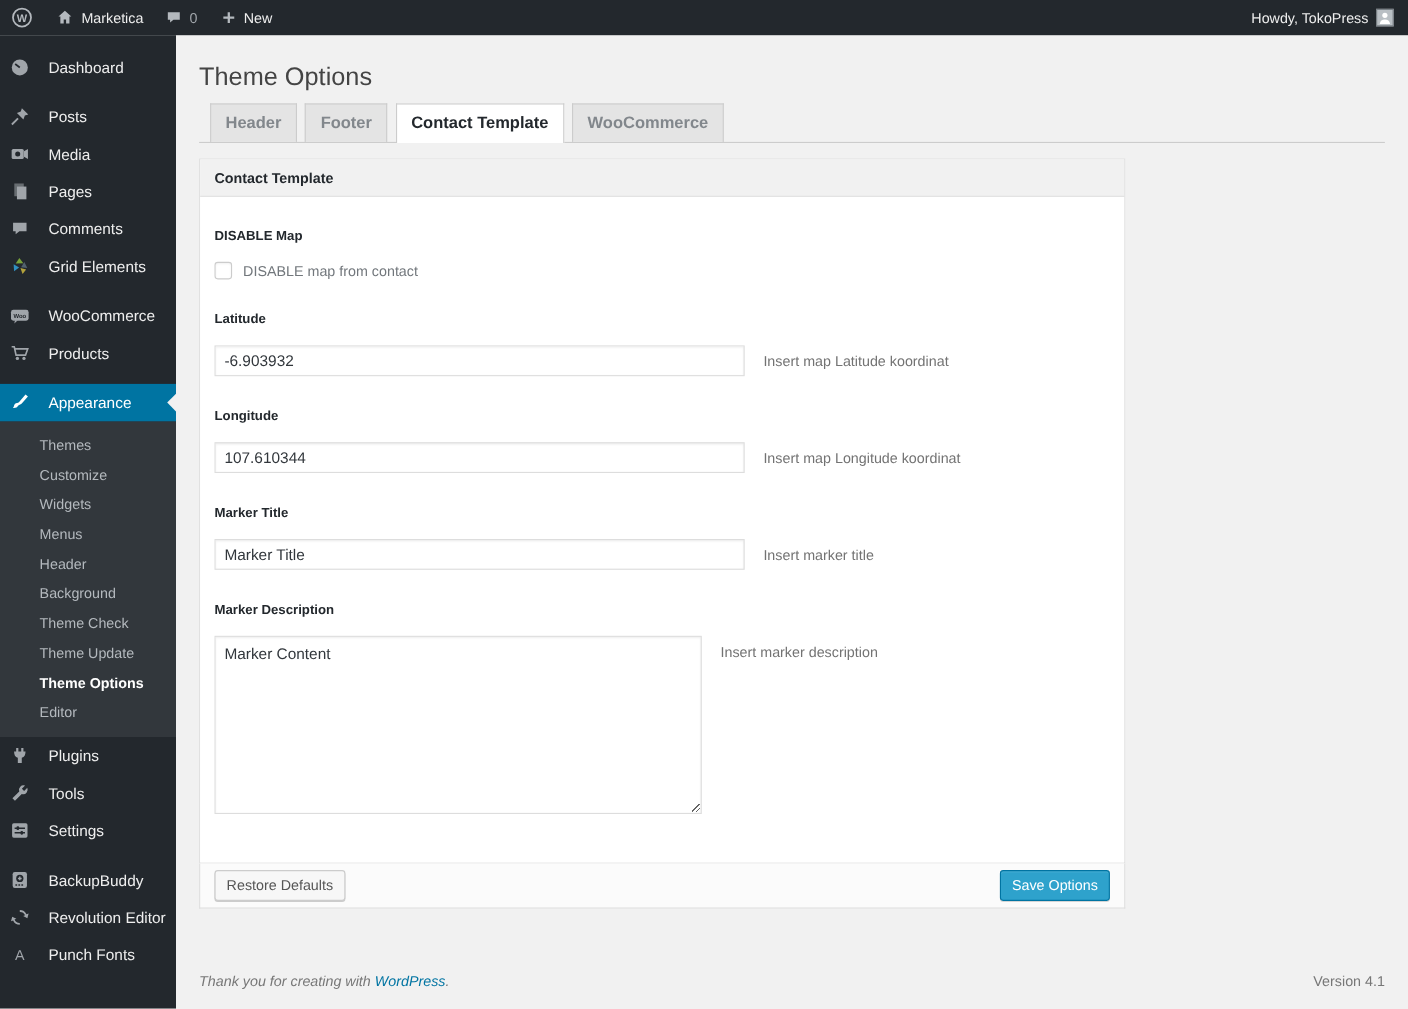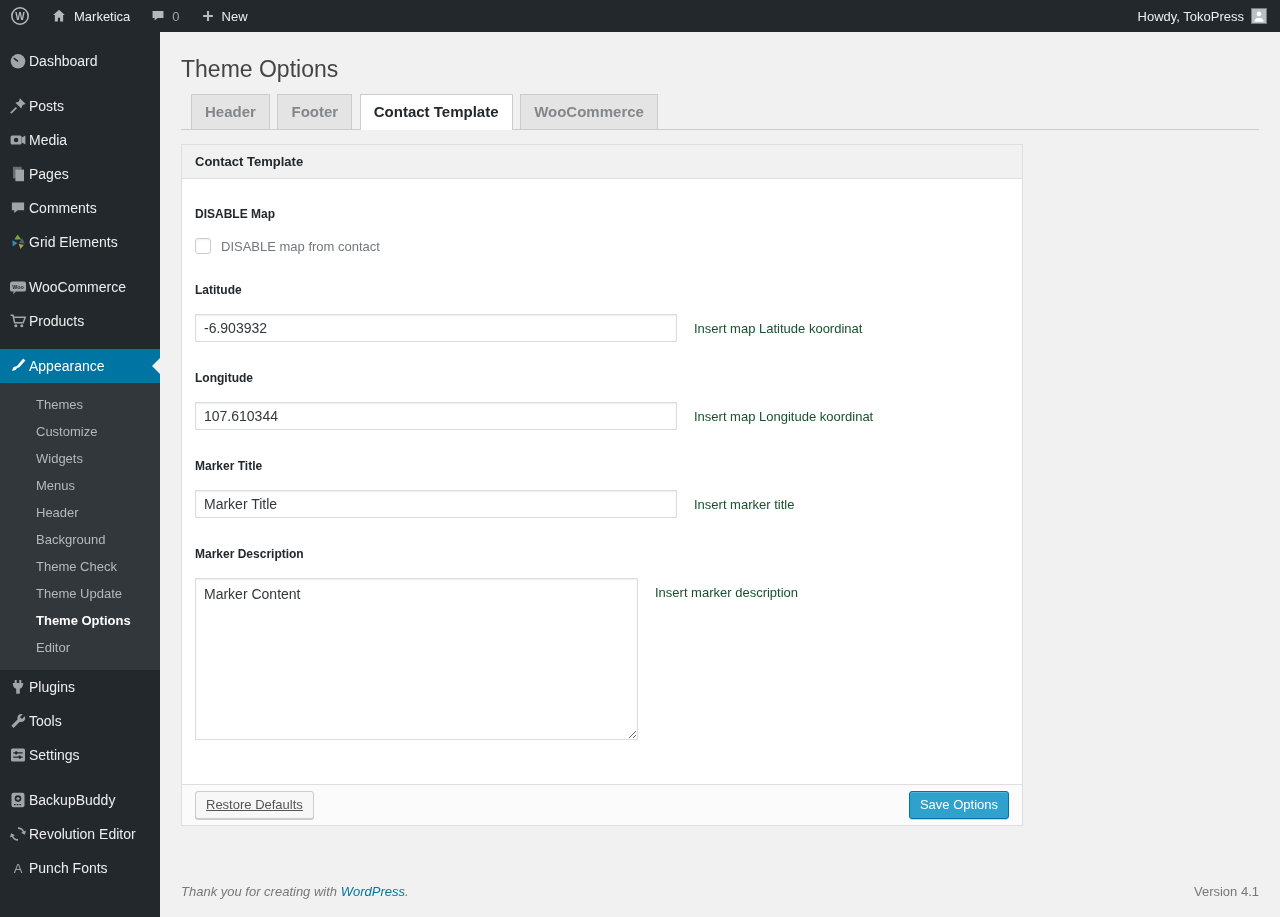--- a/index.html
+++ b/index.html
@@ -22,21 +22,21 @@
   .ab-count { color:#a0a5aa; }
   .ab-right { display:flex; align-items:center; gap:7px; padding-right:13px; }
   .avatar { width:16px; height:16px; background:#b9bfc4; border:1px solid #757c82; display:block; }
   
   .sidebar {
     position:absolute; top:32px; left:0; bottom:0; width:160px;
     background:#23282d; color:#eee; z-index:40;
   }
   .menu { list-style:none; padding-top:12px; }
   .menu-item {
-    display:flex; align-items:center; gap:1px;
+    display:flex; align-items:center; gap:16px;
     height:34px; padding-left:8px; font-size:14px; color:#eee; cursor:pointer;
   }
   .menu-icon { width:20px; height:20px; display:flex; align-items:center; justify-content:center; color:#a0a5aa; flex:none; }
   .menu-item.active { background:#0074a2; color:#fff; position:relative; }
   .menu-item.active .menu-icon { color:#fff; }
   .menu-item.active::after {
     content:""; position:absolute; right:0; top:50%; margin-top:-8px;
     border:8px solid transparent; border-right-color:#f1f1f1;
   }
   .separator { height:11px; }
@@ -72,30 +72,30 @@
   .text-input {
     width:482px; height:28px; padding:0 8px; font-size:14px; color:#32373c;
     border:1px solid #ddd; background:#fff; box-shadow:inset 0 1px 2px rgba(0,0,0,.07);
     font-family:"Liberation Sans","DejaVu Sans",sans-serif; outline:none;
   }
   .textarea-input {
     width:443px; height:162px; padding:6px 8px; font-size:14px; color:#32373c; line-height:1.4;
     border:1px solid #ddd; background:#fff; box-shadow:inset 0 1px 2px rgba(0,0,0,.07);
     font-family:"Liberation Sans","DejaVu Sans",sans-serif; resize:both; outline:none;
   }
-  .hint { margin-left:17px; padding-top:7px; font-size:13px; color:#14532d;text-align:right; }
+  .hint { margin-left:17px; padding-top:7px; font-size:13px; color:#737373;text-align:right; }
   .footer-bar {
     width:842px; background:#fbfbfb; border:1px solid #dedede; border-top:none;
     padding:6px 13px; display:flex; justify-content:space-between; align-items:center;
   }
   .btn {
     height:28px; line-height:26px; padding:0 10px; font-size:13px; border-radius:3px;
     display:inline-block; cursor:pointer; font-family:inherit;
   }
-  .btn-secondary { background:#f7f7f7; border:1px solid #ccc; color:#555; box-shadow:0 1px 0 #ccc;text-decoration:underline; }
+  .btn-secondary { background:#f7f7f7; border:1px solid #ccc; color:#555; box-shadow:0 1px 0 #ccc; }
   .btn-primary {
     background:#2ea2cc; border:1px solid #0074a2; color:#fff;
     box-shadow:inset 0 1px 0 rgba(120,200,230,.5), 0 1px 0 rgba(0,0,0,.15);
   }
   .page-footer {
     margin-top:58px; display:flex; justify-content:space-between; align-items:baseline;
     font-size:13px; color:#777;
   }
   .thanks { font-style:italic; color:#777;text-align:center; }
   .thanks a { color:#0074a2; text-decoration:none; cursor:pointer; }

